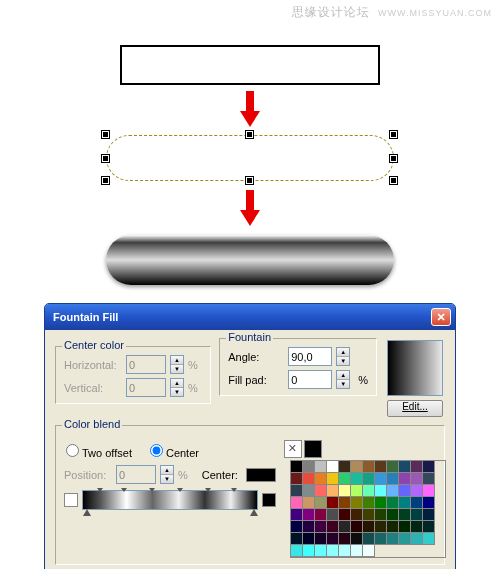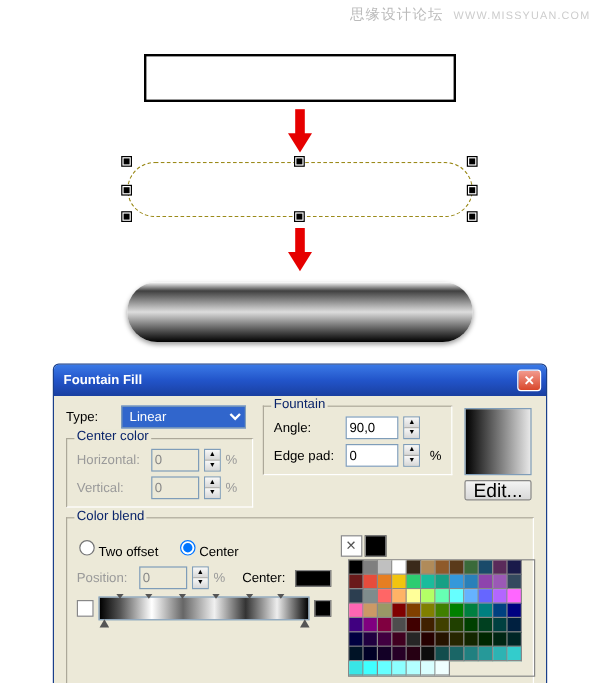--- a/index.html
+++ b/index.html
@@ -32,21 +32,21 @@
   input.tx[disabled] { background: #ece9d8; color: #888; }
   .spin { display: inline-flex; flex-direction: column; border: 1px solid #7f9db9; height: 19px; width: 14px; }
   .spin div { flex: 1; background: linear-gradient(#f8f8f8,#d8d8d8); border-bottom: 1px solid #aaa; font-size: 6px; text-align: center; line-height: 8px; }
   .spin div:last-child { border-bottom: 0; }
   .group { border: 1px solid #fff; border-top-color: #aca899; border-left-color: #aca899; position: relative; padding: 8px 8px 6px 8px; margin-top: 4px; }
   .group-title { position: absolute; top: -8px; left: 6px; background: #ece9d8; padding: 0 2px; color: #0a246a; }
   .top-section { display: flex; gap: 8px; }
   .left-col { flex: 1; }
   .options-col { flex: 1; }
   .preview { width: 56px; height: 56px; border: 1px solid #7f9db9; background: linear-gradient(to right, #000, #e8e8e8); margin-top: 2px; }
-  .preview-edit { width: 56px; height: 17px; border: 1px solid #888; background: linear-gradient(#f4f4f4,#d8d8d8); font-size: 16px; text-align:center; margin-top:4px; cursor:pointer; border-radius:2px; }
+  .preview-edit { width: 56px; height: 17px; border: 1px solid #888; background: linear-gradient(#f4f4f4,#d8d8d8); font-size: 10px; text-align:center; margin-top:4px; cursor:pointer; border-radius:2px;text-decoration:underline; }
 
   .colorblend { display: flex; gap: 8px; margin-top: 6px; }
   .cb-left { flex: 1.2; }
   .cb-right { width: 172px; }
   .radio-row { display: flex; gap: 18px; align-items: center; padding: 4px 0 6px 2px; }
   .current-sw { width: 30px; height: 14px; background: #000; border: 1px solid #888; display:inline-block; vertical-align: middle; }
   .pal-row { display: flex; flex-wrap: wrap; width: 156px; margin-left: 6px; border: 1px solid #888; }
   .pal-row div { width: 12px; height: 12px; border-right: 1px solid #888; border-bottom: 1px solid #888; }
   .pal-boxed { width: 18px; height: 18px; border: 1px solid #888; display:inline-block; background:#000; vertical-align:top; }
   .pal-boxed.x { background: #fff; position: relative; }
@@ -94,24 +94,20 @@
   <div class="titlebar">
     <span>Fountain Fill</span>
     <span class="spacer"></span>
     <div class="closebtn">
         <span>✕</span>
       </div>
   </div>
   <div class="dlg-body">
     <div class="top-section">
       <div class="left-col">
-        <div class="row">
-          <span class="lbl" style="width:42px">Type:</span>
-          <select style="width:104px;background:#3166cc;color:#fff"><option>Linear</option></select>
-        </div>
         <div class="group" style="margin-top:8px">
           <div class="group-title">Center color</div>
           <div class="row" style="margin-bottom:4px">
             <span class="lbl-dis" style="width:58px">Horizontal:</span>
             <input class="tx" style="width: 40px;" disabled="" value="0">
             <div class="spin">
                 <div>▲</div>
                 <div>▼</div>
               </div>
             <span class="lbl-dis">%</span>
@@ -132,21 +128,21 @@
           <div class="group-title">Fountain</div>
           <div class="row" style="margin-bottom:4px">
             <span class="lbl" style="width:56px">Angle:</span>
             <input class="tx" style="width: 44px;" value="90,0">
             <div class="spin">
                 <div>▲</div>
                 <div>▼</div>
               </div>
           </div>
           <div class="row">
-            <span class="lbl" style="width:56px">Edge pad:</span>
+            <span class="lbl" style="width:56px">Fill pad:</span>
             <input class="tx" style="width: 44px;" value="0">
             <div class="spin">
                 <div>▲</div>
                 <div>▼</div>
               </div>
             <span class="lbl" style="margin-left:4px">%</span>
           </div>
         </div>
       </div>
       <div style="width:60px;display:flex;flex-direction:column;align-items:center">

